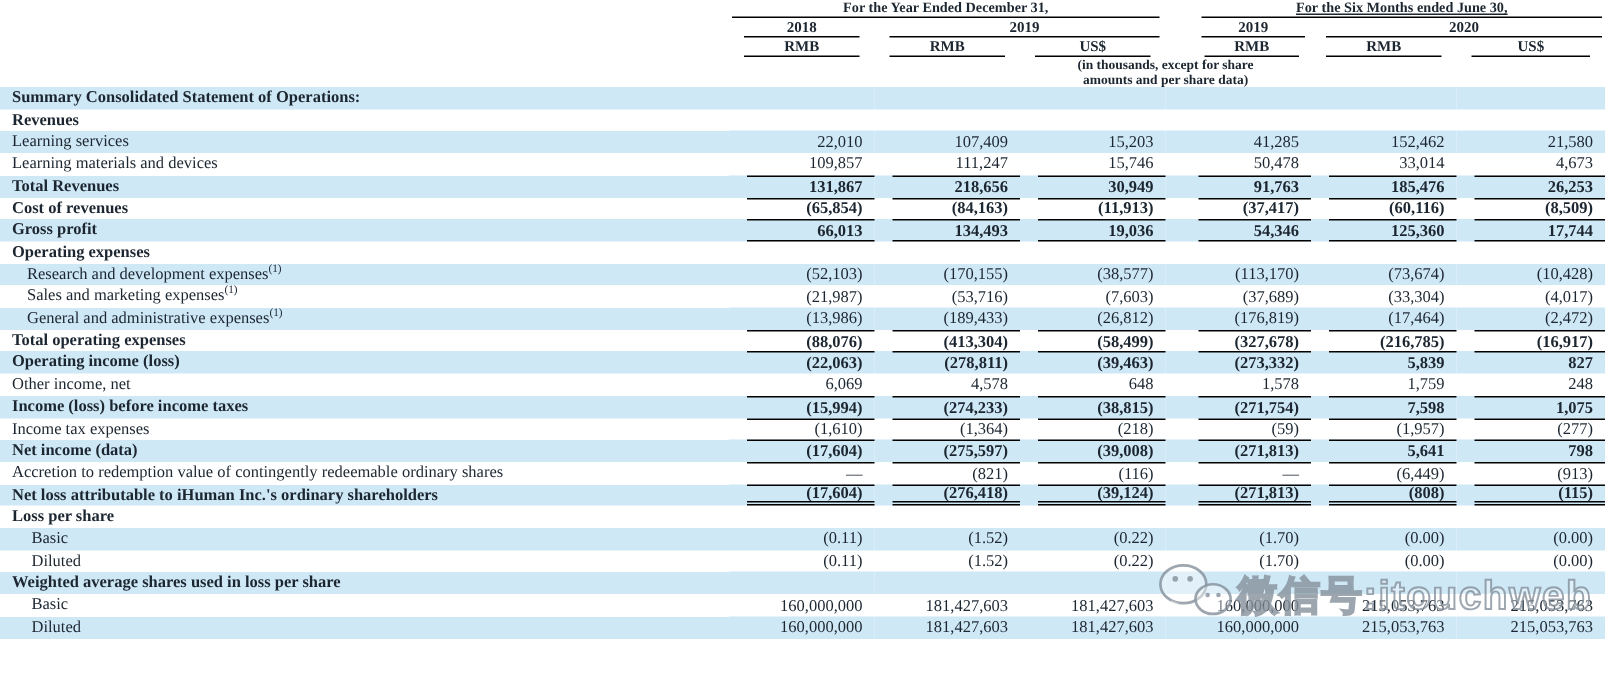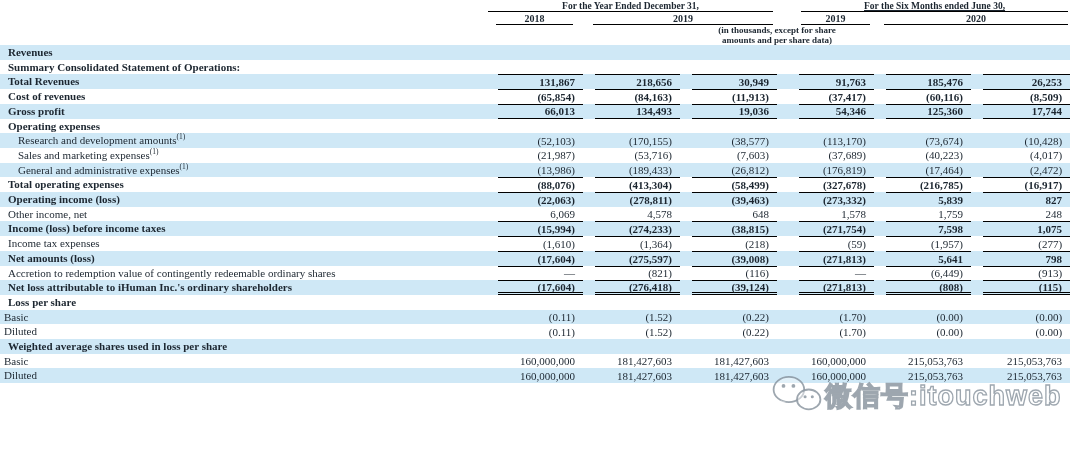--- a/index.html
+++ b/index.html
@@ -26,21 +26,21 @@
   .cl{margin:0 10px;}
   .cl3{margin:0 8px 0 26px;}
   .notecell{text-align:center;}
   .noteline{font-size:9px;font-weight:bold;line-height:9.5px;text-align:center;white-space:nowrap;}
   
   tbody tr{height:14.7px;}
   tbody tr:nth-child(odd){background:#cfe8f6;}
   tbody td{height:14.7px;}
   .lbl{font-size:11px;white-space:nowrap;overflow:hidden;padding-left:8px;line-height:14.7px;vertical-align:middle;}
   .ind1{padding-left:18px;}
-  .ind2{padding-left:4px;}
+  .ind2{padding-left:21px;}
   tr.b{font-weight:bold;}
   sup.fn{font-size:7.5px;line-height:0;}
   .num{font-size:11px;vertical-align:middle;}
   .nv{
     height:14.7px;box-sizing:border-box;margin-left:12px;
     display:flex;align-items:center;justify-content:flex-end;
     padding-right:8px;white-space:nowrap;
   }
   .c3>.nv{margin-left:22px;}
   .rt{border-top:1.2px solid #000;}
@@ -90,73 +90,136 @@
           <td colspan="2">
             <div class="u yl1">2019</div>
           </td>
           <td colspan="1">
             <div class="u yl2">2019</div>
           </td>
           <td colspan="2">
             <div class="u yl3">2020</div>
           </td>
         </tr>
+        <tr class="hr3">
+          <td></td>
+          <td>
+            <div class="u cl cl">RMB</div>
+          </td>
+          <td>
+            <div class="u cl cl">RMB</div>
+          </td>
+          <td>
+            <div class="u cl cl">US$</div>
+          </td>
+          <td>
+            <div class="u cl3">RMB</div>
+          </td>
+          <td>
+            <div class="u cl cl">RMB</div>
+          </td>
+          <td>
+            <div class="u cl cl">US$</div>
+          </td>
+        </tr>
         <tr class="hr4">
           <td></td>
           <td></td>
           <td></td>
           <td class="notecell" colspan="2">
             <div class="noteline">(in thousands, except for share</div>
             <div class="noteline">amounts and per share data)</div>
           </td>
           <td></td>
           <td></td>
         </tr>
       </thead>
     <tbody id="tbody">
         <tr class="b">
+          <td class="lbl ind0"><span>Summary Consolidated Statement of Operations:</span></td>
+          <td class="num c0">
+            <div class="nv"></div>
+          </td>
+          <td class="num c1">
+            <div class="nv"></div>
+          </td>
+          <td class="num c2">
+            <div class="nv"></div>
+          </td>
+          <td class="num c3">
+            <div class="nv"></div>
+          </td>
+          <td class="num c4">
+            <div class="nv"></div>
+          </td>
+          <td class="num c5">
+            <div class="nv"></div>
+          </td>
+        </tr>
+        <tr class="b">
           <td class="lbl ind0"><span>Revenues</span></td>
           <td class="num c0">
             <div class="nv"></div>
           </td>
           <td class="num c1">
             <div class="nv"></div>
           </td>
           <td class="num c2">
             <div class="nv"></div>
           </td>
           <td class="num c3">
             <div class="nv"></div>
           </td>
           <td class="num c4">
             <div class="nv"></div>
           </td>
           <td class="num c5">
             <div class="nv"></div>
           </td>
         </tr>
-        <tr class="b">
-          <td class="lbl ind0"><span>Summary Consolidated Statement of Operations:</span></td>
-          <td class="num c0">
-            <div class="nv"></div>
-          </td>
-          <td class="num c1">
-            <div class="nv"></div>
-          </td>
-          <td class="num c2">
-            <div class="nv"></div>
-          </td>
-          <td class="num c3">
-            <div class="nv"></div>
-          </td>
-          <td class="num c4">
-            <div class="nv"></div>
-          </td>
-          <td class="num c5">
-            <div class="nv"></div>
+        <tr>
+          <td class="lbl ind0"><span>Learning services</span></td>
+          <td class="num c0">
+            <div class="nv">22,010</div>
+          </td>
+          <td class="num c1">
+            <div class="nv">107,409</div>
+          </td>
+          <td class="num c2">
+            <div class="nv">15,203</div>
+          </td>
+          <td class="num c3">
+            <div class="nv">41,285</div>
+          </td>
+          <td class="num c4">
+            <div class="nv">152,462</div>
+          </td>
+          <td class="num c5">
+            <div class="nv">21,580</div>
+          </td>
+        </tr>
+        <tr>
+          <td class="lbl ind0"><span>Learning materials and devices</span></td>
+          <td class="num c0">
+            <div class="nv">109,857</div>
+          </td>
+          <td class="num c1">
+            <div class="nv">111,247</div>
+          </td>
+          <td class="num c2">
+            <div class="nv">15,746</div>
+          </td>
+          <td class="num c3">
+            <div class="nv">50,478</div>
+          </td>
+          <td class="num c4">
+            <div class="nv">33,014</div>
+          </td>
+          <td class="num c5">
+            <div class="nv">4,673</div>
           </td>
         </tr>
         <tr class="b">
           <td class="lbl ind0"><span>Total Revenues</span></td>
           <td class="num c0">
             <div class="nv rt">131,867</div>
           </td>
           <td class="num c1">
             <div class="nv rt">218,656</div>
           </td>
@@ -230,21 +293,21 @@
             <div class="nv"></div>
           </td>
           <td class="num c4">
             <div class="nv"></div>
           </td>
           <td class="num c5">
             <div class="nv"></div>
           </td>
         </tr>
         <tr>
-          <td class="lbl ind1"><span>Research and development amounts</span><sup class="fn">(1)</sup></td>
+          <td class="lbl ind1"><span>Research and development expenses</span><sup class="fn">(1)</sup></td>
           <td class="num c0">
             <div class="nv">(52,103)</div>
           </td>
           <td class="num c1">
             <div class="nv">(170,155)</div>
           </td>
           <td class="num c2">
             <div class="nv">(38,577)</div>
           </td>
           <td class="num c3">
@@ -265,21 +328,21 @@
           <td class="num c1">
             <div class="nv">(53,716)</div>
           </td>
           <td class="num c2">
             <div class="nv">(7,603)</div>
           </td>
           <td class="num c3">
             <div class="nv">(37,689)</div>
           </td>
           <td class="num c4">
-            <div class="nv">(40,223)</div>
+            <div class="nv">(33,304)</div>
           </td>
           <td class="num c5">
             <div class="nv">(4,017)</div>
           </td>
         </tr>
         <tr>
           <td class="lbl ind1"><span>General and administrative expenses</span><sup class="fn">(1)</sup></td>
           <td class="num c0">
             <div class="nv">(13,986)</div>
           </td>
@@ -398,21 +461,21 @@
             <div class="nv rt">(59)</div>
           </td>
           <td class="num c4">
             <div class="nv rt">(1,957)</div>
           </td>
           <td class="num c5">
             <div class="nv rt">(277)</div>
           </td>
         </tr>
         <tr class="b">
-          <td class="lbl ind0"><span>Net amounts (loss)</span></td>
+          <td class="lbl ind0"><span>Net income (data)</span></td>
           <td class="num c0">
             <div class="nv rt">(17,604)</div>
           </td>
           <td class="num c1">
             <div class="nv rt">(275,597)</div>
           </td>
           <td class="num c2">
             <div class="nv rt">(39,008)</div>
           </td>
           <td class="num c3">

